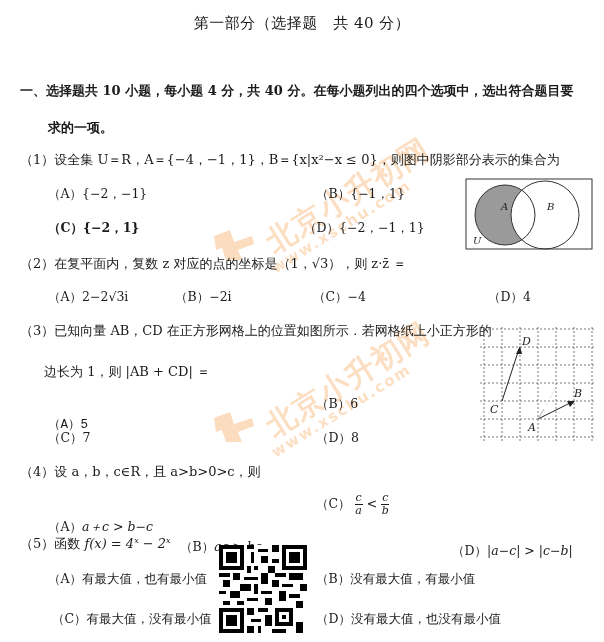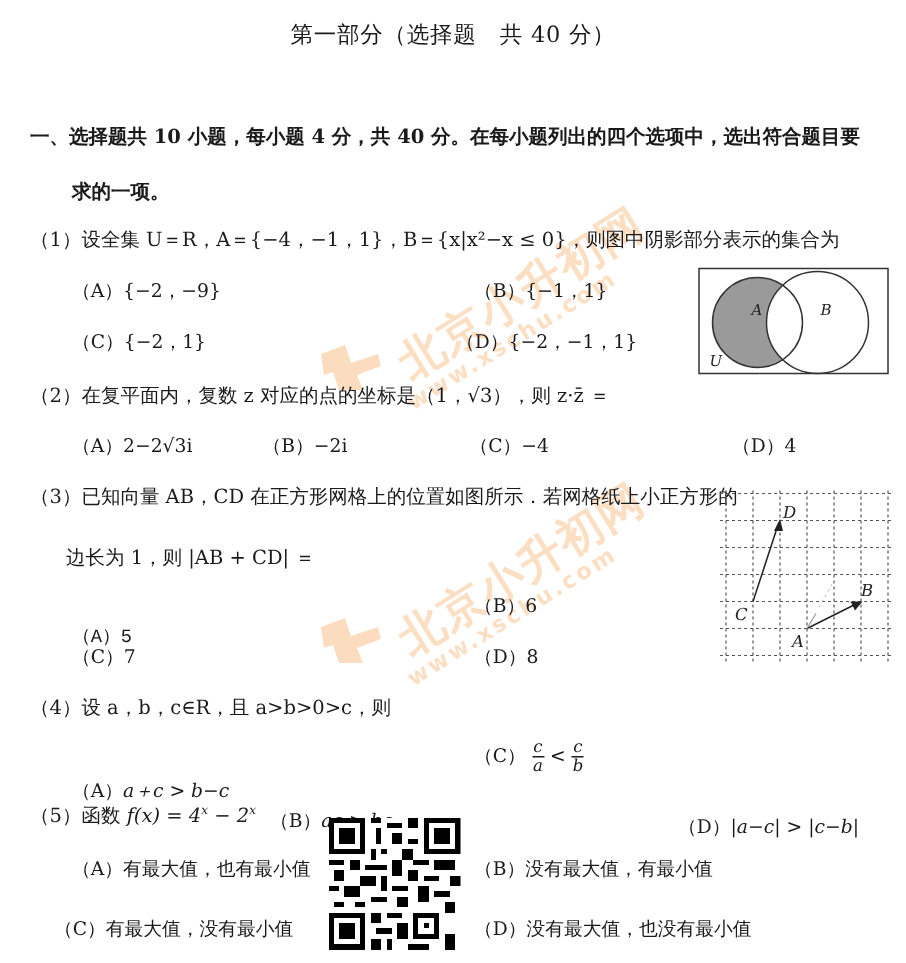--- a/index.html
+++ b/index.html
@@ -47,23 +47,23 @@
 </svg>
 
 <div class="abs title">第一部分（选择题　共 40 分）</div>
 
 <div class="abs txt" style="left:20px; top:82px; font-weight:bold;">一、选择题共 10 小题，每小题 4 分，共 40 分。在每小题列出的四个选项中，选出符合题目要</div>
 <div class="abs txt" style="left:48px; top:119px; font-weight:bold;">求的一项。</div>
 
 <div class="abs txt" style="left:20px; top:151px;">
   <span>（1）</span><span>设全集 U＝R，A＝{−4，−1，1}，B＝{x|x²−x ≤ 0}，则图中阴影部分表示的集合为</span>
 </div>
-<div class="abs opt" style="left:48px; top:186px;"><span>（A）</span><span>{−2，−9}</span></div>
+<div class="abs opt" style="left:48px; top:186px;"><span>（A）</span><span>{−2，−1}</span></div>
 <div class="abs opt" style="left:316px; top:186px;"><span>（B）</span><span>{−1，1}</span></div>
-<div class="abs opt" style="left:48px; top:220px;"><span>（C）</span><span>{−2，1}</span></div>
+<div class="abs opt" style="left:48px; top:220px;font-weight:bold;"><span>（C）</span><span>{−2，1}</span></div>
 <div class="abs opt" style="left:304px; top:220px;"><span>（D）</span><span>{−2，−1，1}</span></div>
 
 <svg class="venn" viewBox="0 0 128 72">
   <defs>
     <clipPath id="clipB">
         <circle cx="80" cy="37" r="34"></circle>
       </clipPath>
   </defs>
   <rect x="1" y="1" width="126" height="70" fill="none" stroke="#333" stroke-width="1"></rect>
   <circle cx="40" cy="37" r="30" fill="#9a9a9a"></circle>
@@ -132,21 +132,21 @@
   <span>&lt;</span>
   <span class="frac it"><span class="num">c</span><span class="den">b</span></span>
 </div>
 <div class="abs opt it" style="left:452px; top:499px;margin-top:44px;"><span style="font-style:normal">（D）</span><span>|a−c| &gt; |c−b|</span></div>
 
 <div class="abs txt" style="left:20px; top:535px;">
   <span>（5）</span><span>函数 </span><span class="it"><span>f(x) = 4</span><sup>x</sup><span> − 2</span><sup>x</sup></span>
 </div>
 <div class="abs opt" style="left:48px; top:571px;"><span>（A）</span><span>有最大值，也有最小值</span></div>
 <div class="abs opt" style="left:316px; top:571px;"><span>（B）</span><span>没有最大值，有最小值</span></div>
-<div class="abs opt" style="left:36px; top:611px;"><span>（C）</span><span>有最大值，没有最小值</span></div>
+<div class="abs opt" style="left:52px; top:611px;"><span>（C）</span><span>有最大值，没有最小值</span></div>
 <div class="abs opt" style="left:316px; top:611px;"><span>（D）</span><span>没有最大值，也没有最小值</span></div>
 
 <svg class="qr" viewBox="0 0 25 25" shape-rendering="crispEdges">
   <rect width="25" height="25" fill="#fff"></rect>
   <g fill="#000">
     <rect x="0" y="0" width="7" height="7"></rect>
       <rect x="1" y="1" width="5" height="5" fill="#fff"></rect>
       <rect x="2" y="2" width="3" height="3"></rect>
     <rect x="18" y="0" width="7" height="7"></rect>
       <rect x="19" y="1" width="5" height="5" fill="#fff"></rect>

